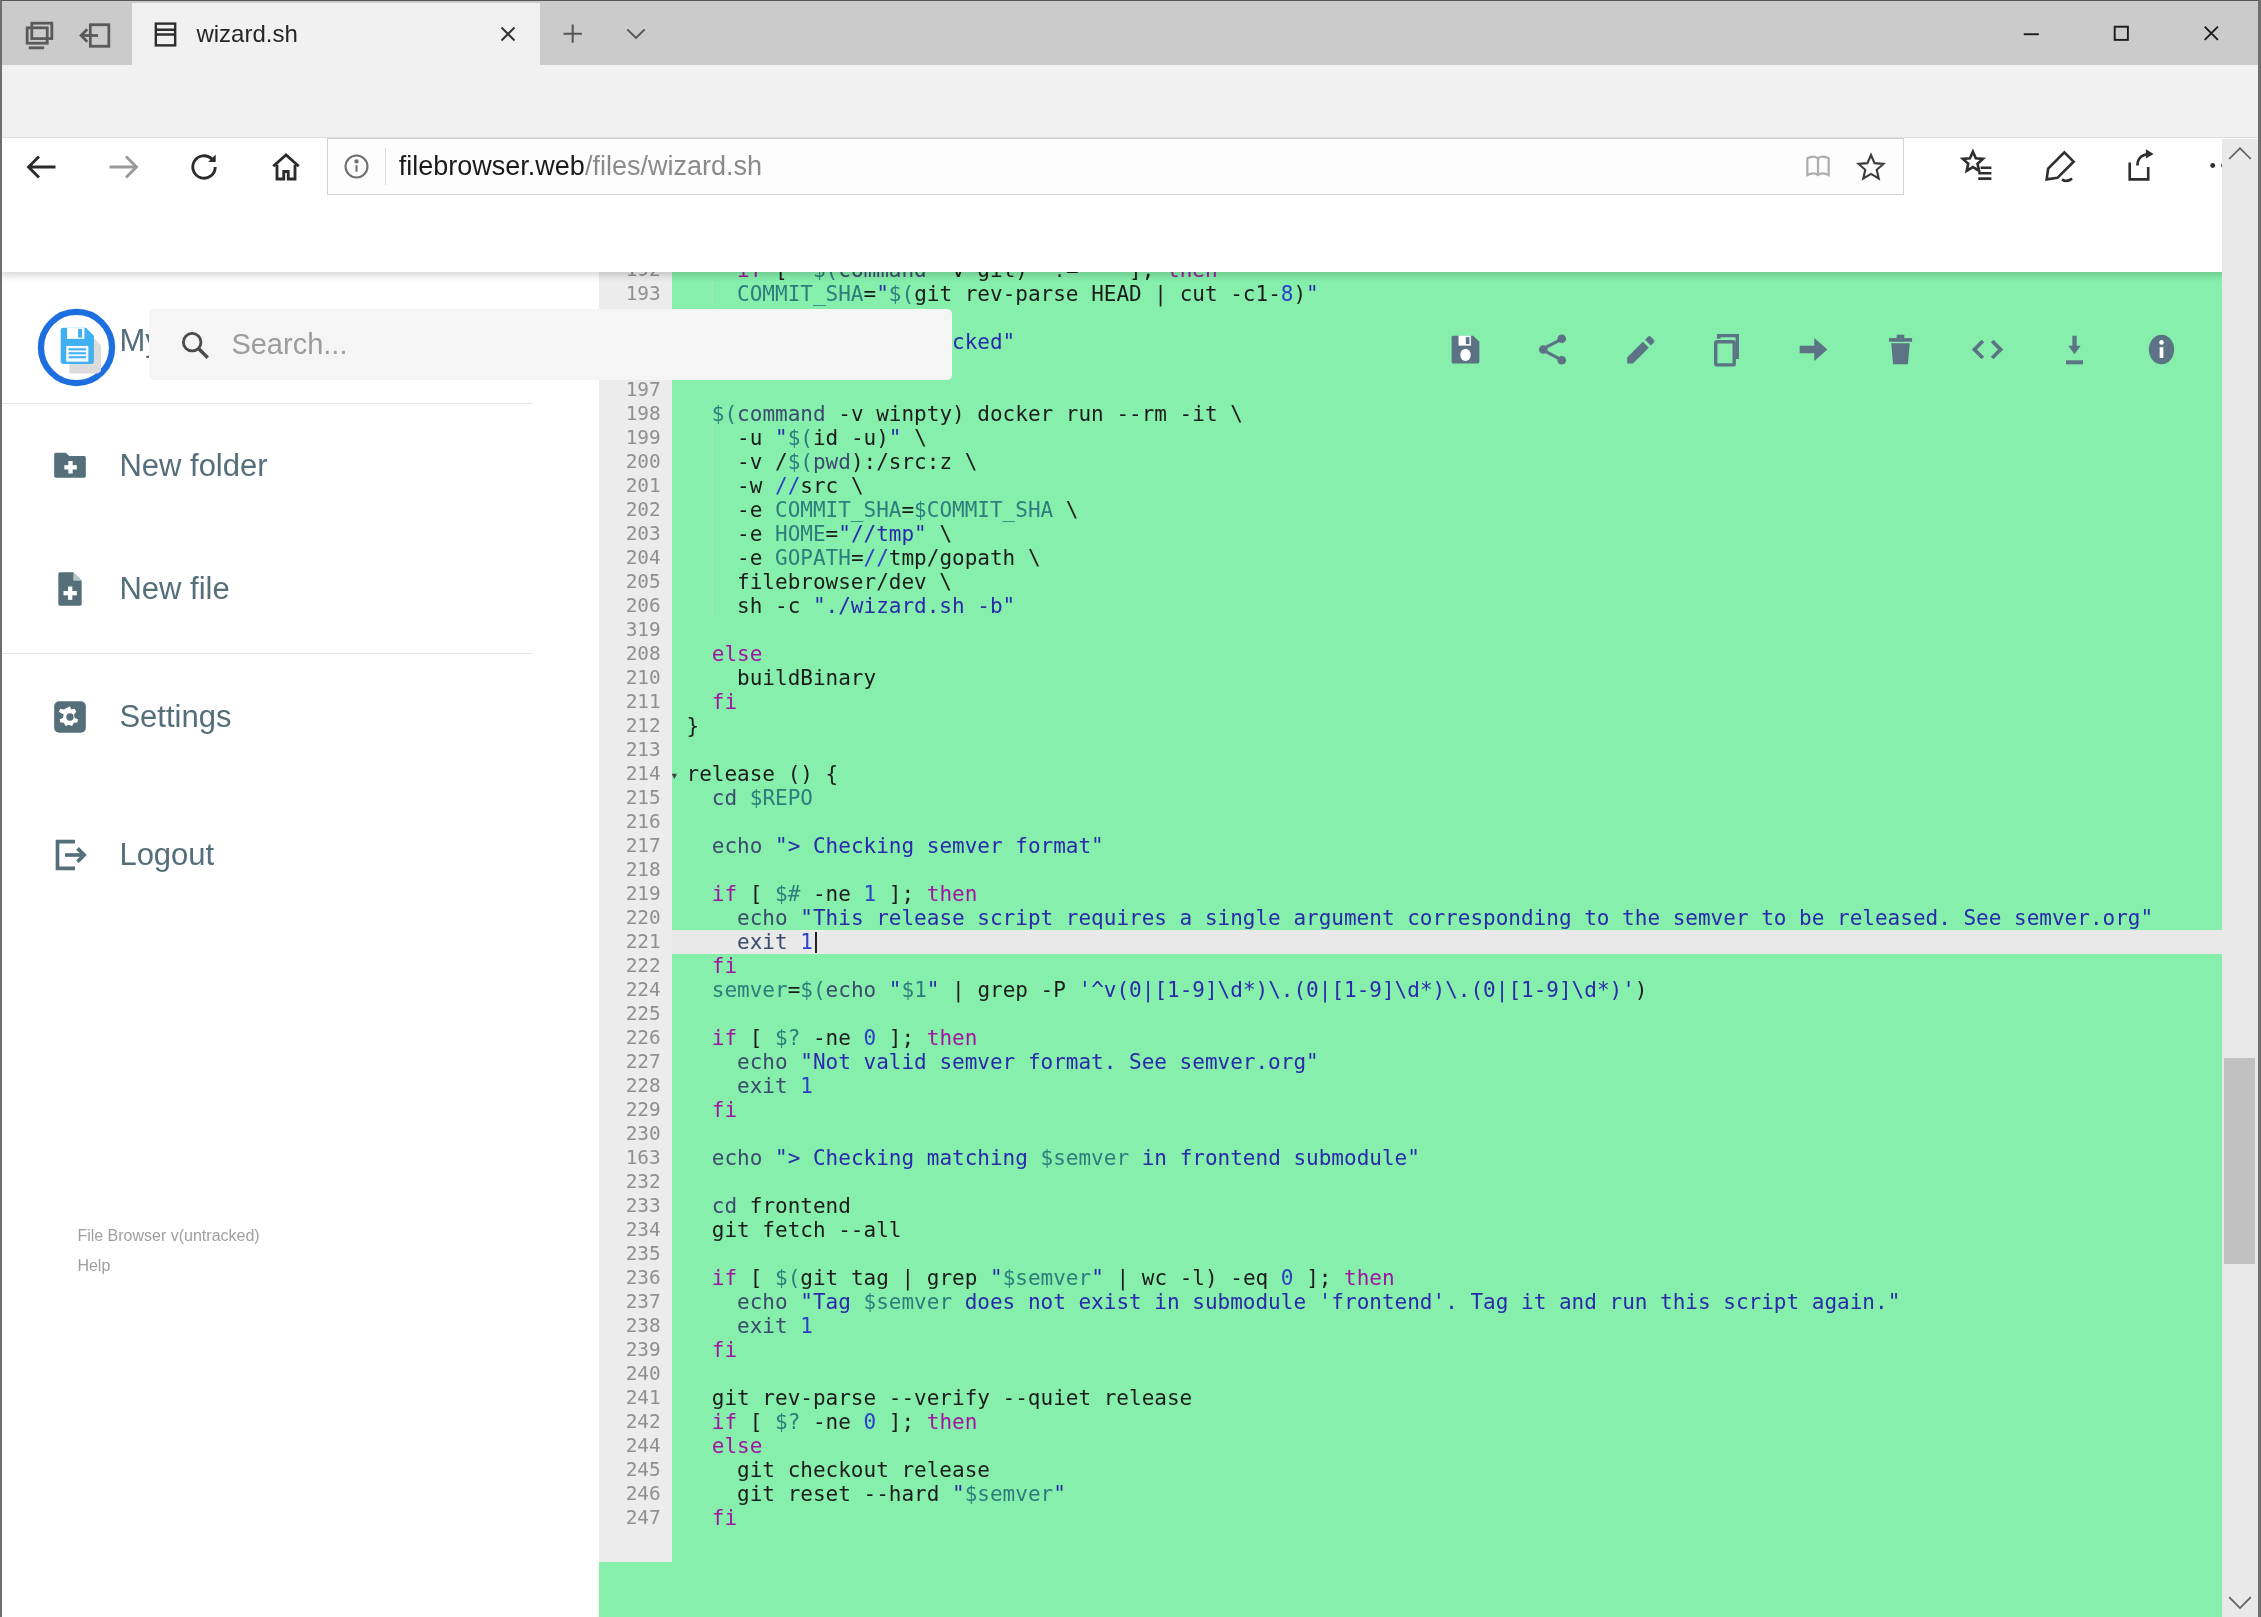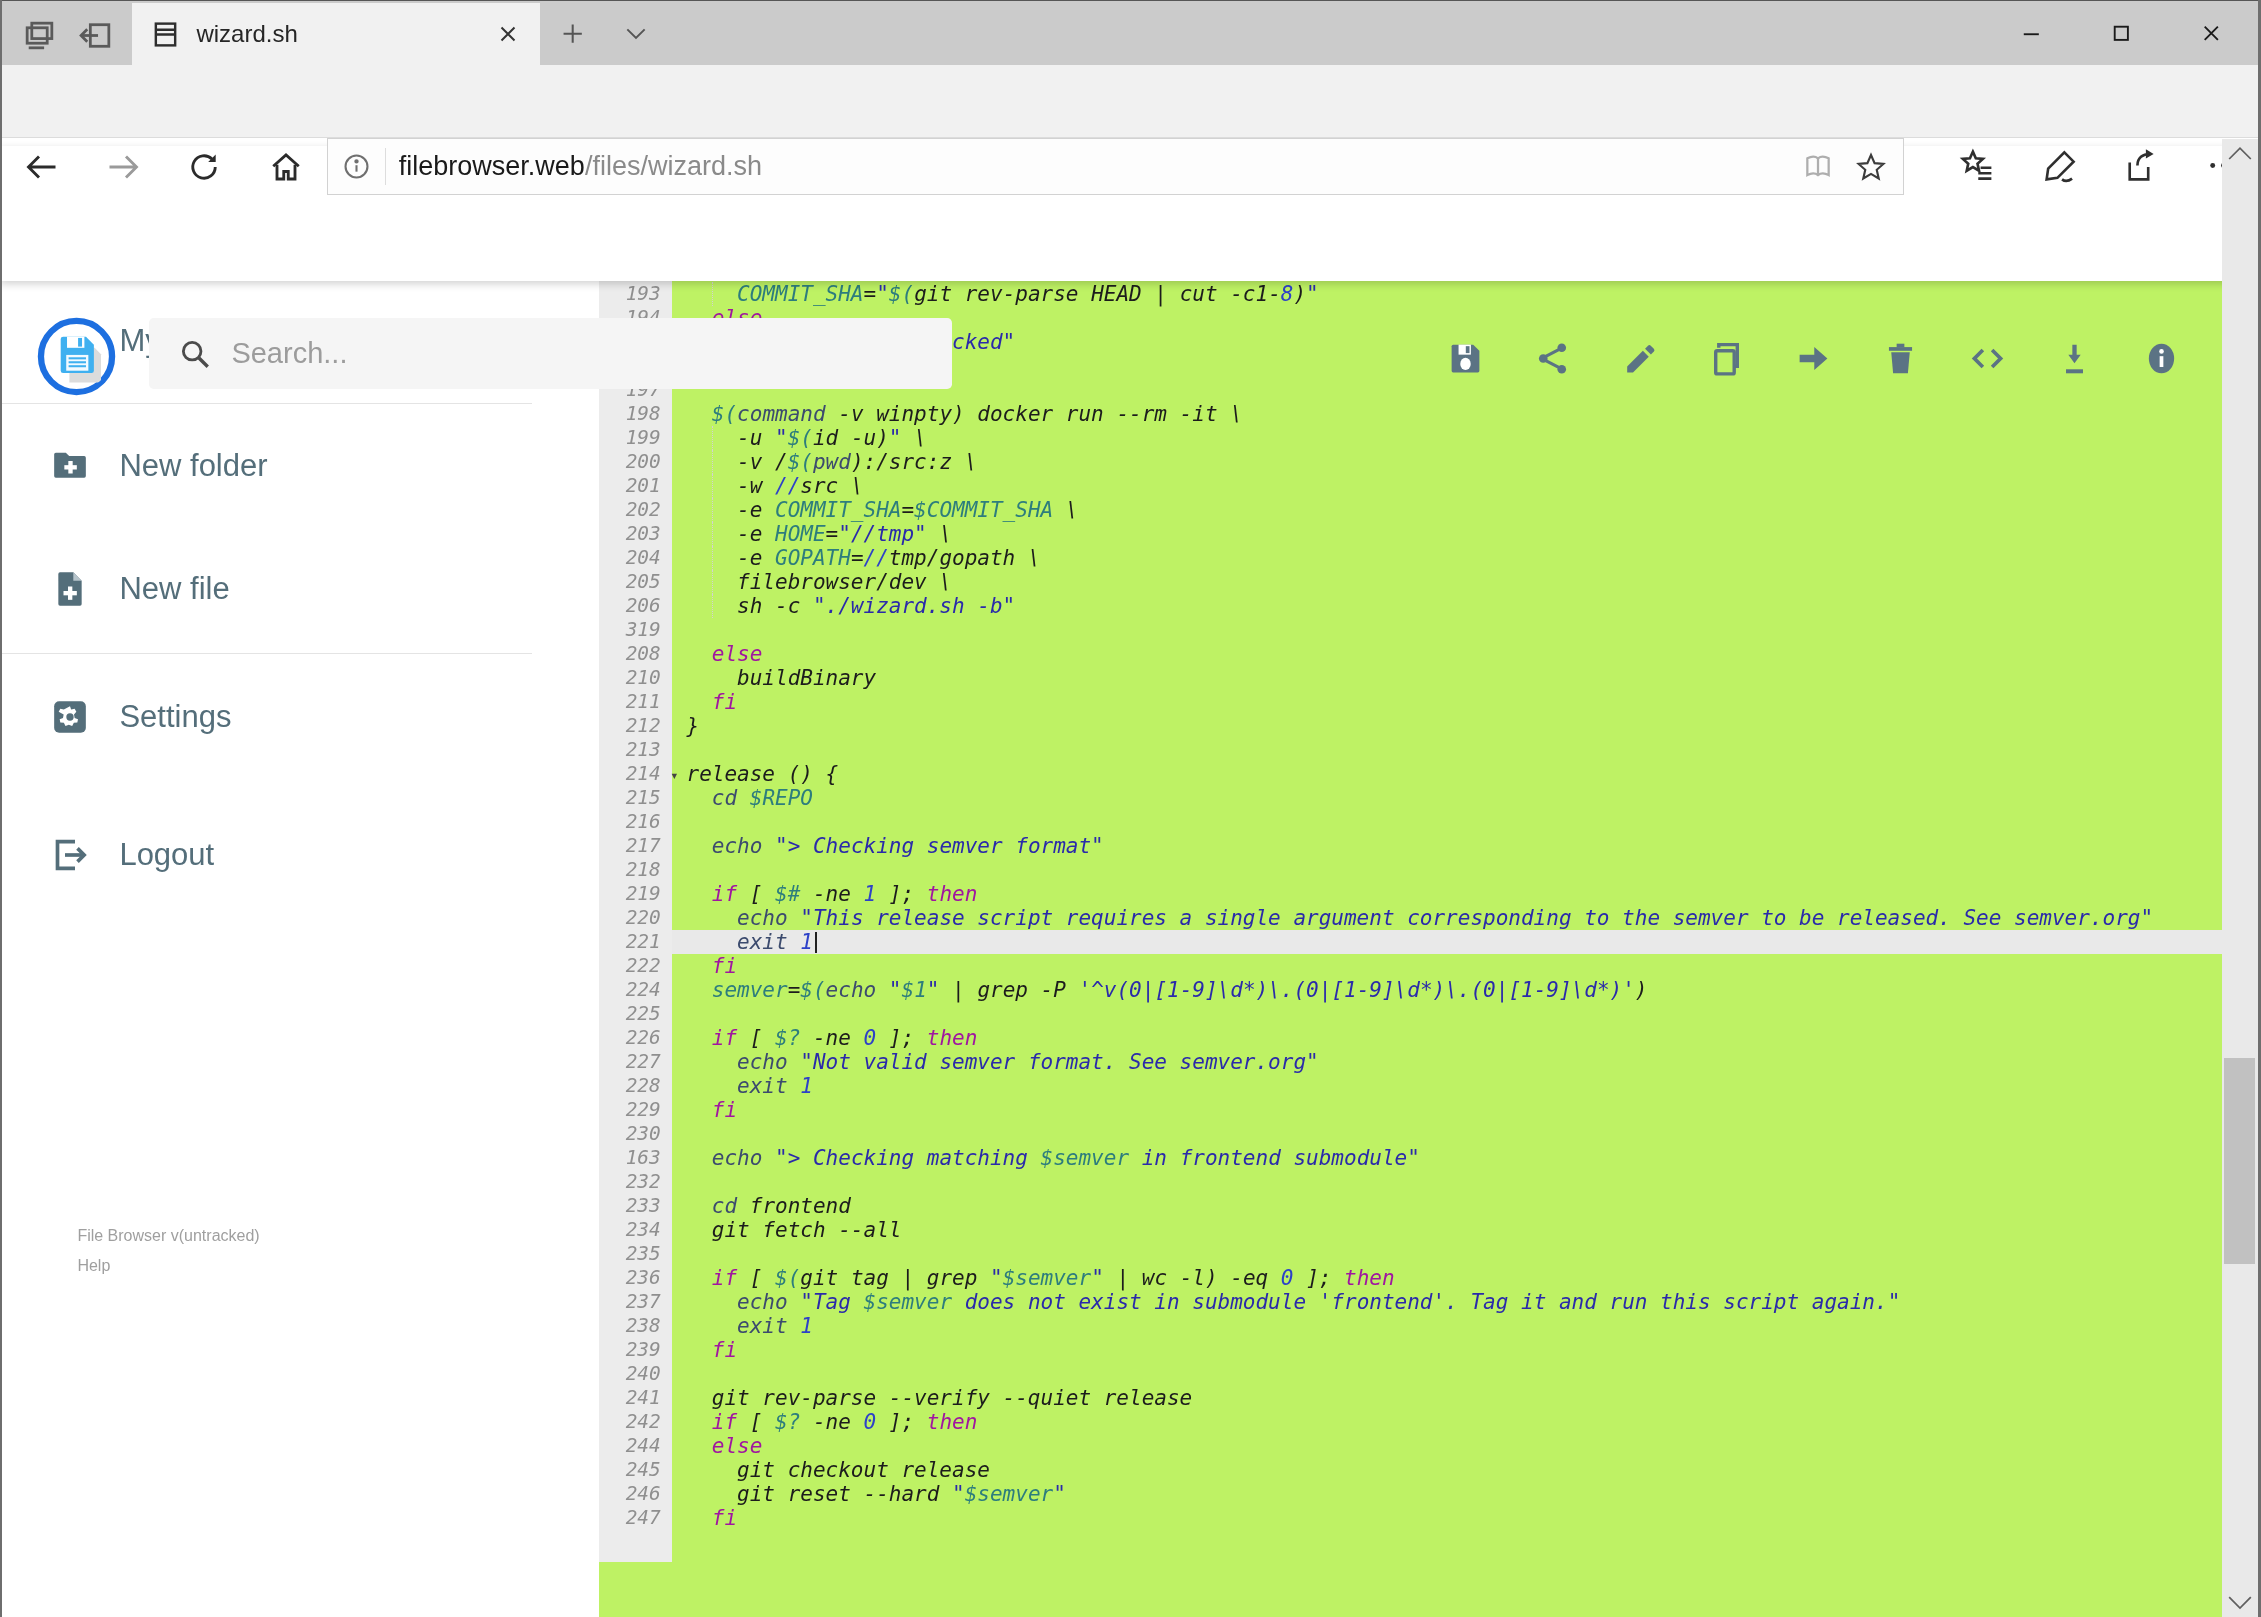--- a/index.html
+++ b/index.html
@@ -32,38 +32,38 @@
   #info-icon { width:31px; height:31px; color:#6f6f6f; margin-left:13px; flex:none; }
   .addr-divider { width:0.8px; height:37px; background:#ddd; margin:0 13px; flex:none; }
   #url-text { font-size:27px; white-space:nowrap; }
   #url-host { color:#1a1a1a; }
   #url-path { color:#8a8a8a; }
   #reading-view-icon { width:32px; height:32px; color:#aeaeae; margin-left:auto; margin-right:21px; flex:none; }
   #favorite-star-icon { width:32px; height:32px; color:#3c3c3c; margin-right:16px; flex:none; }
   .browser-action { position:absolute; top:82px; width:37px; height:37px; color:#2f2f2f; }
 
   
-  #app-header { position:absolute; left:0; top:146px; width:2261px; height:135px; background:#fff; box-shadow:0 3.2px 8px rgba(0,0,0,0.18); z-index:15; }
+  #app-header { position:absolute; left:0; top:137px; width:2261px; height:135px; background:#fff; box-shadow:0 3.2px 8px rgba(0,0,0,0.18); z-index:15; }
   #logo { position:absolute; left:37px; top:171px; width:79px; height:79px; }
   #search-box { position:absolute; left:149px; top:172px; width:803px; height:71px; background:#f5f5f5; border-radius:4.8px; display:flex; align-items:center; }
   #search-icon { width:34px; height:34px; color:#4b4b4b; margin:0 19.4px 0 29px; flex:none; }
   #search-input { flex:1; border:none; outline:none; background:transparent; font-size:29px; font-family:"Liberation Sans", sans-serif; color:#444; }
   #search-input::placeholder { color:#9c9c9c; }
   #file-toolbar { position:absolute; left:1447px; top:194px; display:flex; gap:50px; z-index:16; }
   .tool-icon { width:37px; height:37px; color:#5b7384; }
 
   
   #sidebar { position:absolute; left:2.4px; top:272px; width:595px; bottom:0; background:#fff; z-index:5; }
   .side-item { position:absolute; left:0; height:65px; width:565px; display:flex; align-items:center; padding-left:48px; gap:29px; color:#546e7a; font-size:31px; }
   .side-item .s-icon { width:40px; height:40px; flex:none; color:#546e7a; }
   .side-divider { position:absolute; left:0; width:530px; height:0.8px; background:#e4e4e4; }
   #sidebar-footer { position:absolute; left:50px; top:949px; font-size:16px; color:#9f9f9f; line-height:30px;margin-left:25px; }
 
   
-  #editor { position:absolute; left:599px; top:272px; right:39px; bottom:0; background:#bef264; overflow:hidden; z-index:1;font-style:italic; }
+  #editor { position:absolute; left:599px; top:272px; right:39px; bottom:0; background:#86efac; overflow:hidden; z-index:1; }
   #code-lines { margin-top:-13.7px; font-family:"DejaVu Sans Mono", monospace; font-size:21px; line-height:24px; }
   .code-row { display:flex; height:24px; white-space:pre; }
   .gutter-cell { width:73px; flex:none; background:#ececec; color:#8f8f8f; text-align:right; padding-right:11.3px; font-size:19.4px; position:relative; }
   .fold-marker { position:absolute; right:-6.5px; top:0.8px; font-size:13.7px; color:#444; z-index:2; }
   .code-cell { flex:1; padding-left:14.5px; position:relative; }
   .code-row.active .code-cell { background:#e9e9e9; }
   .indent-guide { position:absolute; left:40px; top:0; bottom:0; border-left:1.6px dotted #d2d2d2; }
   .tok-k { color:#a016a0; }
   .tok-b { color:#3c4b6e; }
   .tok-v { color:#2d7d7d; }

